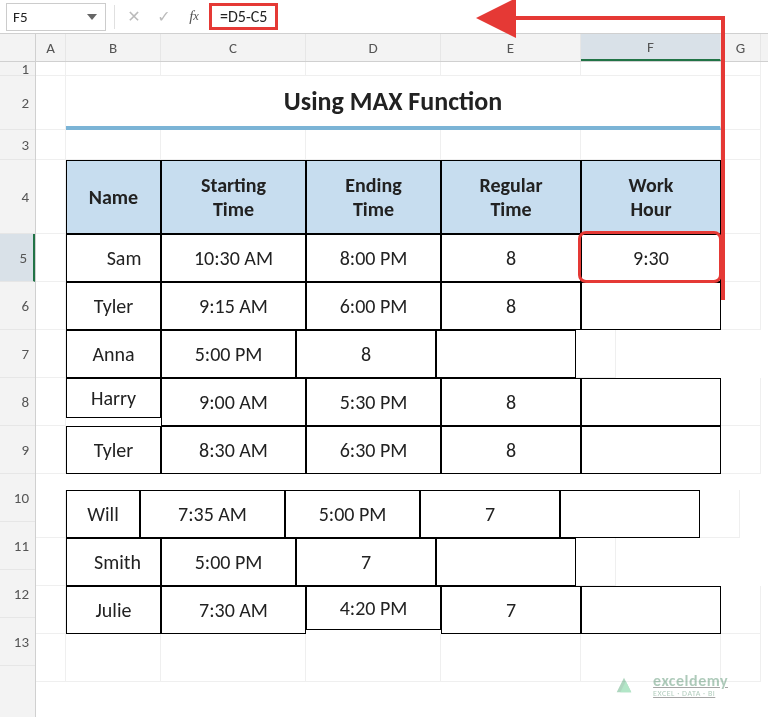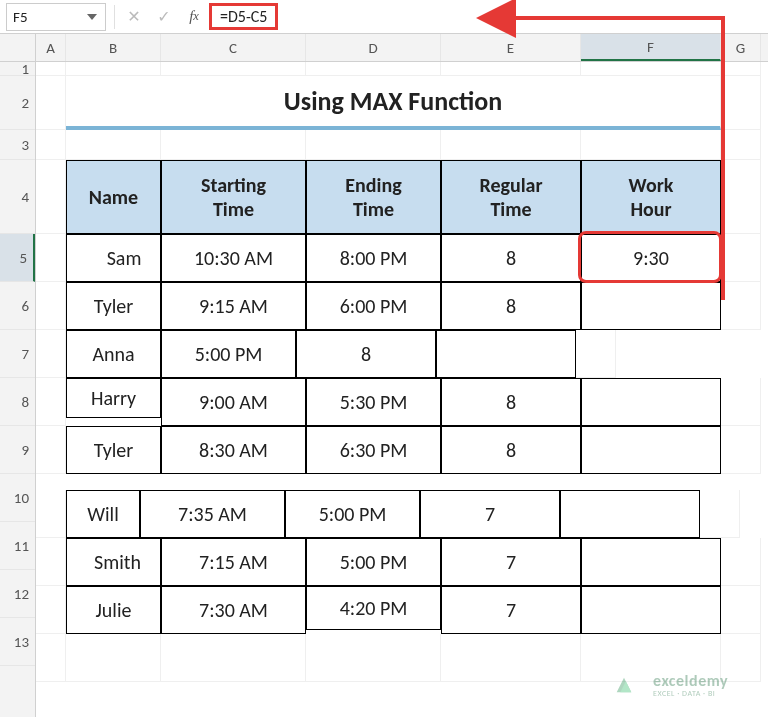--- a/index.html
+++ b/index.html
@@ -159,20 +159,21 @@
 }
 .watermark {
   position: absolute;
   right: 40px;
   bottom: 20px;
   display: flex;
   align-items: center;
   gap: 18px;
   opacity: 0.35;
   font-size: 13px;
+  text-decoration: underline;
 }
 .watermark .logo {
   width: 22px;
   height: 22px;
 }
 .watermark .txt { color: #1a6b3c; text-align: left; line-height: 1; }
 .watermark .txt .big { font-weight: bold; font-size: 16px; letter-spacing: 0.5px; }
 .watermark .txt .small { font-size: 8px; letter-spacing: 0.5px; }
 </style>
 </head>
@@ -310,21 +311,20 @@
           <div class="cell tbl-cell" style="width: 74px; height: 48px;">Will</div>
           <div class="cell tbl-cell" style="width: 145px; height: 48px;">7:35 AM</div>
           <div class="cell tbl-cell" style="width: 135px; height: 48px;">5:00 PM</div>
           <div class="cell tbl-cell" style="width: 140px; height: 48px;">7</div>
           <div class="cell tbl-cell" style="width: 140px; height: 48px;"></div>
           <div class="cell" style="width: 40px; height: 48px;"></div>
         </div>
         <div class="row" style="height: 48px;">
           <div class="cell" style="width: 30px; height: 48px;"></div>
           <div class="cell tbl-cell" style="width: 95px; height: 48px; padding-left: 8px;">Smith</div>
-          <div class="cell tbl-cell" style="width: 145px; height: 48px;">7:15 AM</div>
           <div class="cell tbl-cell" style="width: 135px; height: 48px;">5:00 PM</div>
           <div class="cell tbl-cell" style="width: 140px; height: 48px;">7</div>
           <div class="cell tbl-cell" style="width: 140px; height: 48px;"></div>
           <div class="cell" style="width: 40px; height: 48px;"></div>
         </div>
         <div class="row" style="height: 48px;">
           <div class="cell" style="width: 30px; height: 48px;"></div>
           <div class="cell tbl-cell" style="width: 95px; height: 48px;">Julie</div>
           <div class="cell tbl-cell" style="width: 145px; height: 48px;">7:30 AM</div>
           <div class="cell tbl-cell" style="width: 135px; height: 44px;">4:20 PM</div>

